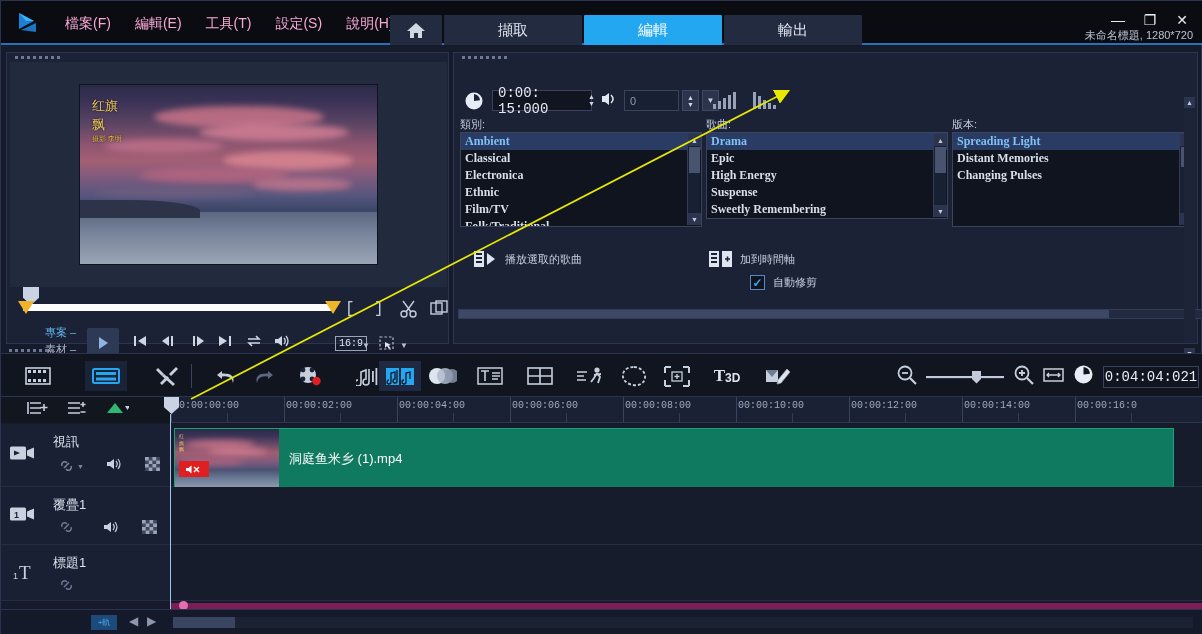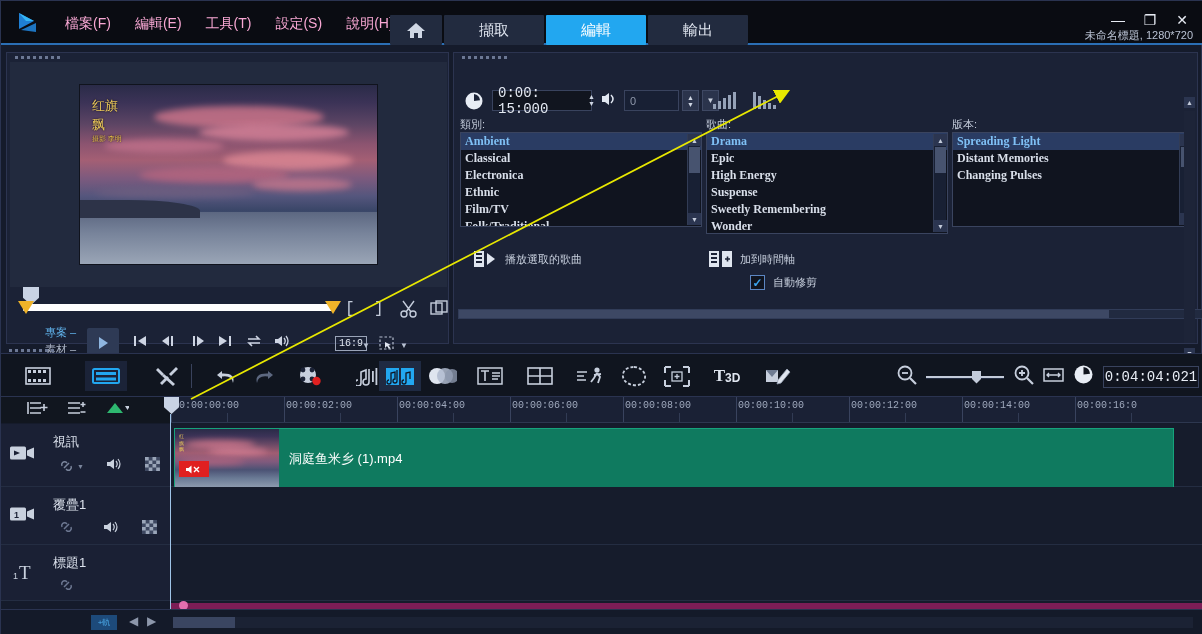--- a/index.html
+++ b/index.html
@@ -34,21 +34,21 @@
     white-space:nowrap;
   }
 
   .tabs { position:absolute; left:389px; top:14px; display:flex; height:30px; }
   .tab {
     height:30px; display:flex; align-items:center; justify-content:center;
     background:#222b3f; color:#dfe5ef; font-size:15px;
     margin-right:2px; cursor:default; border-radius:1px;
   }
   .tab.home { width:52px; }
-  .tab.wide { width:100px; }
+  .tab.wide { width:138px; }
   .tab.active { background:#22a7f0; color:#ffffff; }
   .home-icon { width:20px; height:18px; }
 
   .winbtns { position:absolute; right:6px; top:8px; display:flex; gap:2px; }
   .winbtn {
     width:30px; height:22px; display:flex; align-items:center; justify-content:center;
     color:#e8ecf4; font-size:14px; cursor:default;
   }
   .proj-title {
     position:absolute; right:10px; top:27px;
@@ -572,21 +572,21 @@
         <div class="row">Film/TV</div>
         <div class="row">Folk/Traditional</div>
         <div class="sbar">
           <div class="arrow up">▲</div>
           <div class="thumb"></div>
           <div class="arrow down">▼</div>
         </div>
       </div>
 
       <div class="lbl" style="left:252px; top:64px;">歌曲:</div>
-      <div class="listbox" style="left:252px; top:79px; width:242px; height:102px;">
+      <div class="listbox" style="left:252px; top:79px; width:242px; height:87px;">
         <div class="row sel">Drama</div>
         <div class="row">Epic</div>
         <div class="row">High Energy</div>
         <div class="row">Suspense</div>
         <div class="row">Sweetly Remembering</div>
         <div class="row">Wonder</div>
         <div class="sbar">
           <div class="arrow up">▲</div>
           <div class="thumb"></div>
           <div class="arrow down">▼</div>

